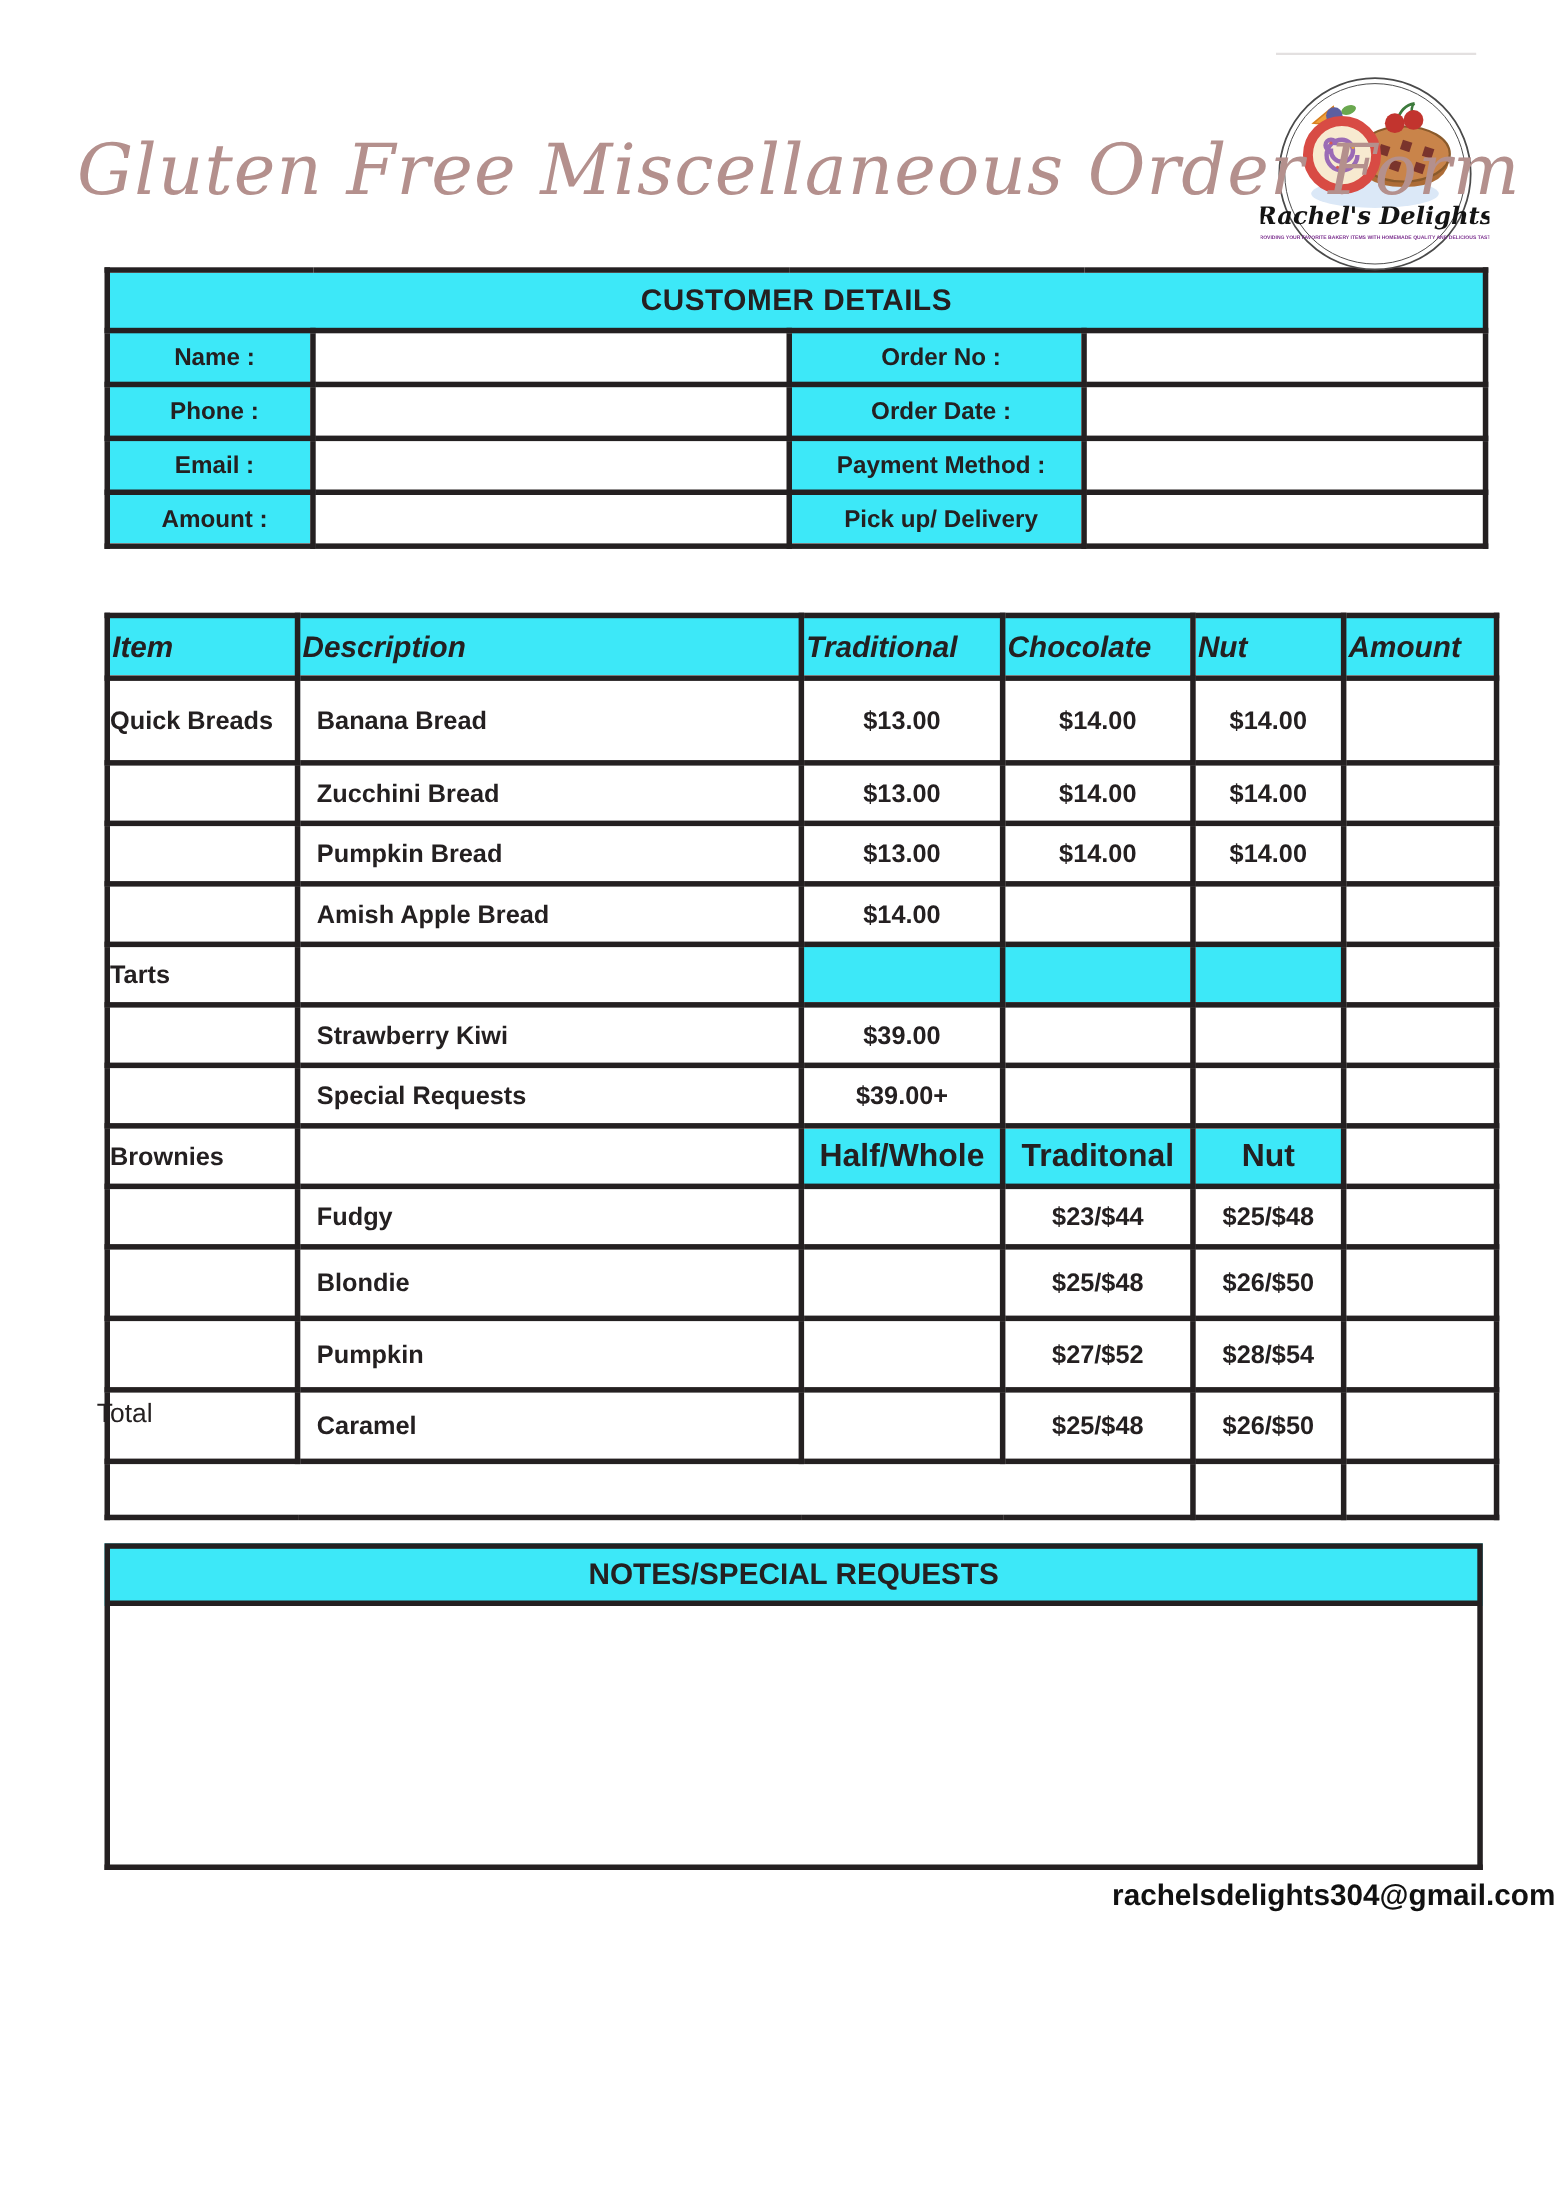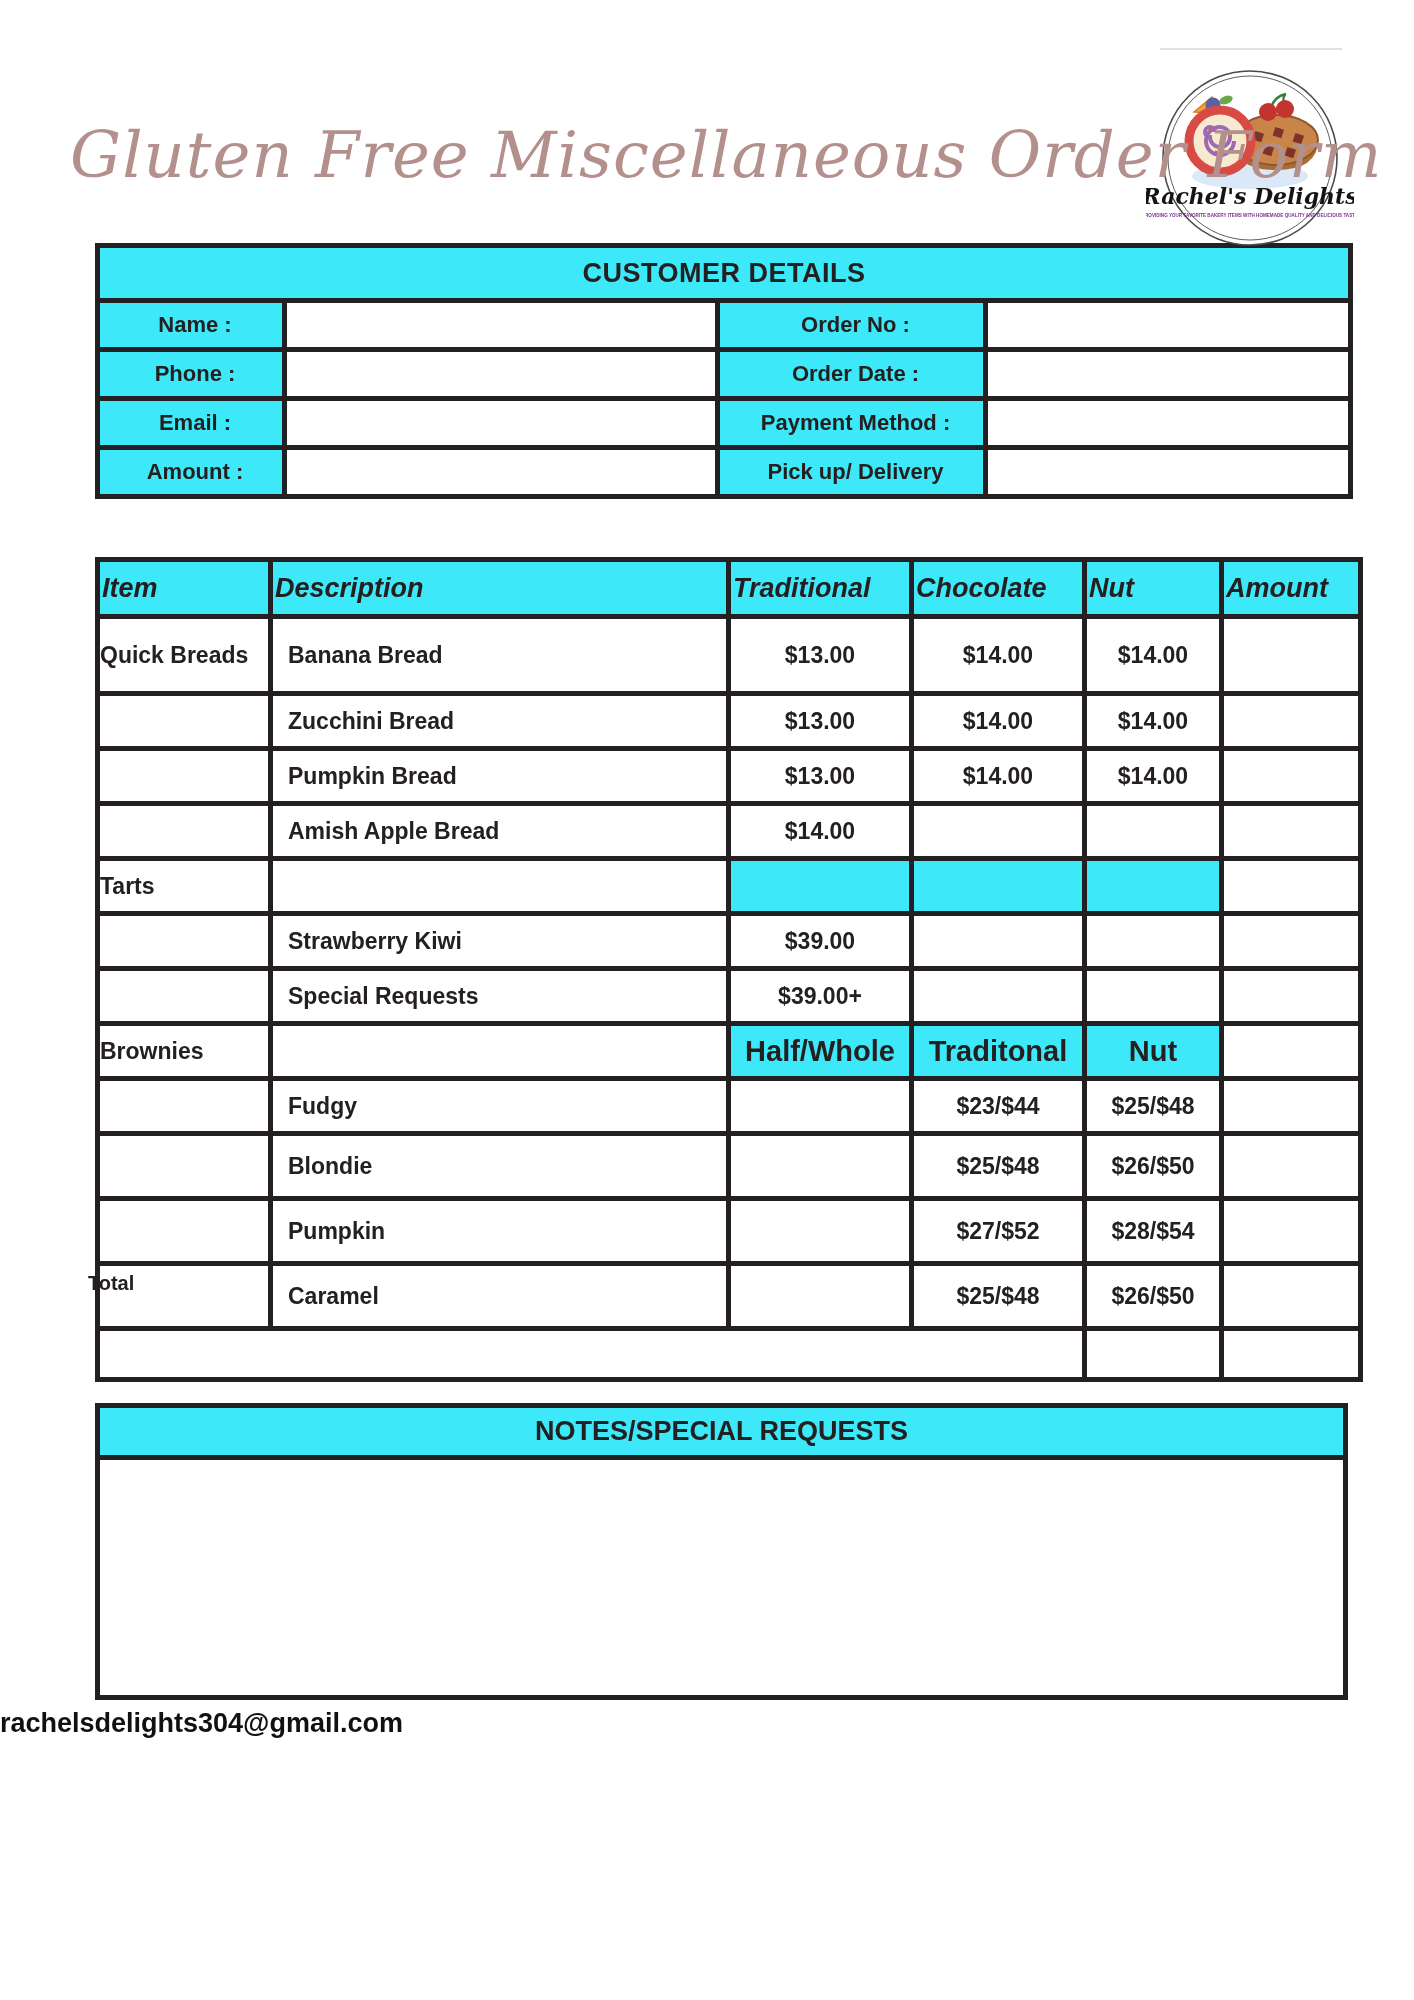--- a/index.html
+++ b/index.html
@@ -52,41 +52,41 @@
   .order td.sub { text-align: center; font-size: 29px; background: #3DE8F8; }
   .order tr.r0 td { height: 77px; }
   .order tr.rn td { height: 55px; }
   .order tr.rb td { height: 65px; }
   .order tr.rl td { height: 51px; }
 
   .total-label {
     position: absolute;
     left: 88px;
     top: 1272px;
-    font-size: 20px;
-    font-weight: bold;
+    font-size: 24px;
+    font-weight: normal;
     color: #242021;
     z-index: 3;
   }
 
   
   .notes-header {
     position: absolute; left: 95px; top: 1403px; width: 1253px; height: 57px;
     background: #3DE8F8; border: 5px solid #242021;
     display: flex; align-items: center; justify-content: center;
     font-size: 27px; font-weight: bold;
   }
   .notes-body {
     position: absolute; left: 95px; top: 1460px; width: 1253px; height: 240px;
     background: #ffffff; border: 5px solid #242021; border-top: none;
     font-size: 22px; padding: 10px;
   }
 
   
-  .footer-line { position: absolute; left: 0; width: 1414px; text-align: left; font-weight: bold; font-size: 27px; color: #111; }
+  .footer-line { position: absolute; left: 0; width: 1414px; text-align: right; font-weight: bold; font-size: 27px; color: #111; }
   .footer-email { top: 1708px; }
   .footer-social { top: 1752px; }
 </style>
 </head>
 <body>
 
 <div class="page">
 
   <div class="script-title">Gluten Free Miscellaneous Order Form</div>
 

